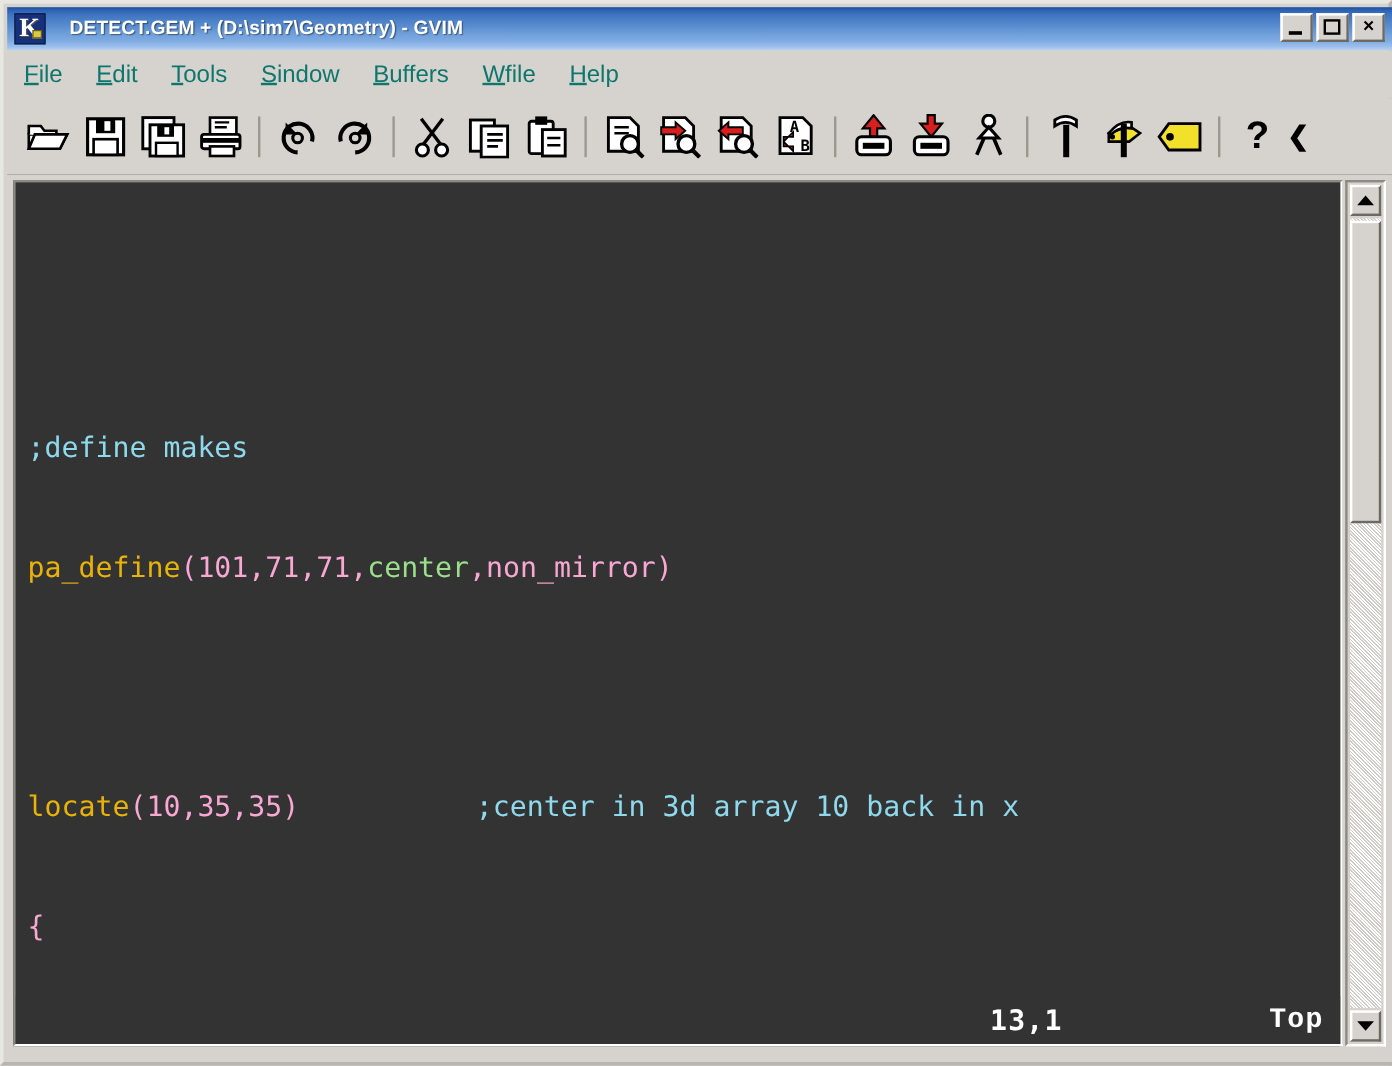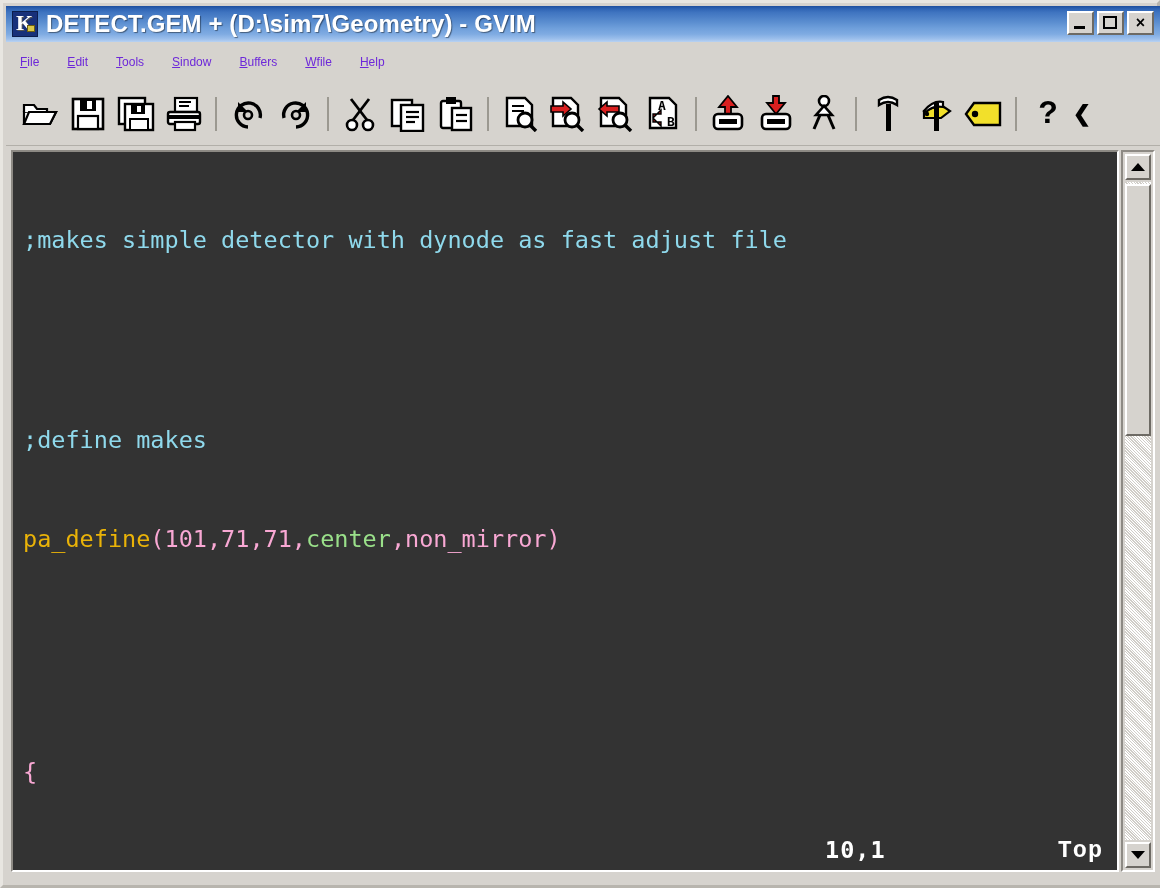--- a/index.html
+++ b/index.html
@@ -64,25 +64,26 @@
   .title-icon .glint {
     position: absolute;
     right: 2px; bottom: 4px;
     width: 8px; height: 7px;
     background: #d9c84a;
     border: 1px solid #6e5f10;
     box-sizing: border-box;
   }
   .title-text {
     color: #ffffff;
-    font-size: 24px;
+    font-size: 16px;
     font-weight: bold;
     letter-spacing: 0.1px;
     white-space: nowrap;
     text-shadow: 1px 1px 1px rgba(0,0,0,0.45);
+    margin-left: 12px;
   }
   .title-buttons {
     position: absolute;
     right: 6px; top: 5px;
     display: flex;
     gap: 3px;
   }
   .tbtn {
     width: 27px; height: 24px;
     background: #d6d3ce;
@@ -117,22 +118,22 @@
     width: 1154px;
     height: 40px;
     background: #d6d3ce;
     display: flex;
     align-items: center;
     padding-left: 14px;
     box-sizing: border-box;
     gap: 28px;
   }
   .menu-item {
-    font-size: 12px;
-    color: #6d28d9;
+    font-size: 20px;
+    color: #0f766e;
     cursor: pointer;
     white-space: nowrap;
     font-family: "Liberation Sans", sans-serif;
   }
   .menu-item .acc {
     text-decoration: underline;
   }
 
   
   .toolbar {
@@ -530,30 +531,30 @@
     </div>
 
     <div class="tool-chev">❮</div>
   </div>
 
   <div class="editor-wrap">
 
     <div class="editor-frame">
       <div class="code">
 
-<div class="ln"><span class="cmt">;makes simple detector with dynode as fast adjust file</span></div>
 
 <div class="ln"></div>
 
 <div class="ln"><span class="cmt">;define makes</span></div>
 
 <div class="ln"><span class="kw">pa_define</span><span class="pln">(101,71,71,</span><span class="grn">center</span><span class="pln">,non_mirror)</span></div>
 
 <div class="ln"></div>
 
+<div class="ln"><span class="kw">locate</span><span class="pln">(10,35,35)</span><span style="display:inline-block;width:10.4ch"></span><span class="cmt">;center in 3d array 10 back in x</span></div>
 
 <div class="ln"><span class="pln">{</span></div>
 
 
 
 
 
 
 
 
@@ -576,21 +577,21 @@
 
 
 
 
 
 
 
       </div>
 
       <div class="statusline">
-        <span class="st-pos">10,1</span>
+        <span class="st-pos">13,1</span>
         <span class="st-top">Top</span>
       </div>
     </div>
 
     <div class="scrollbar">
       <div class="sb-track"></div>
       <div class="sb-btn up">
         <span class="sb-arrow up"></span>
       </div>
       <div class="sb-thumb"></div>

